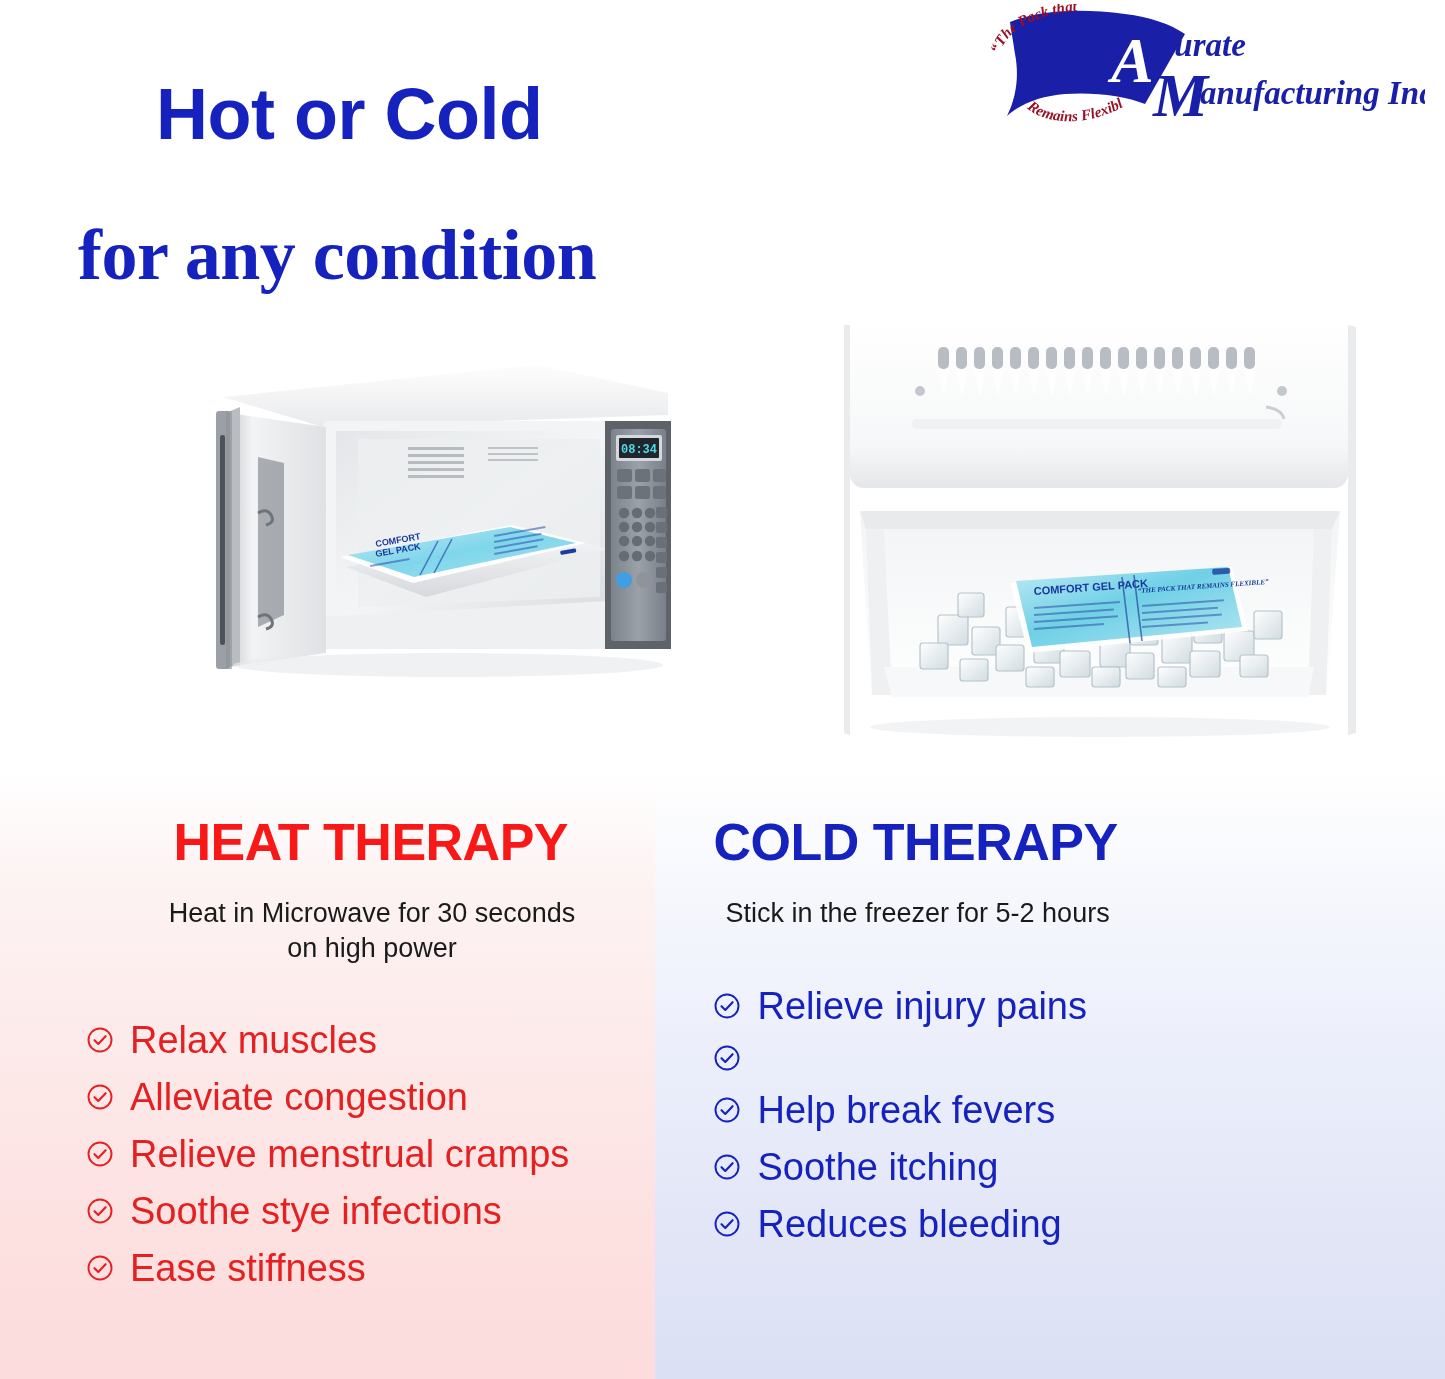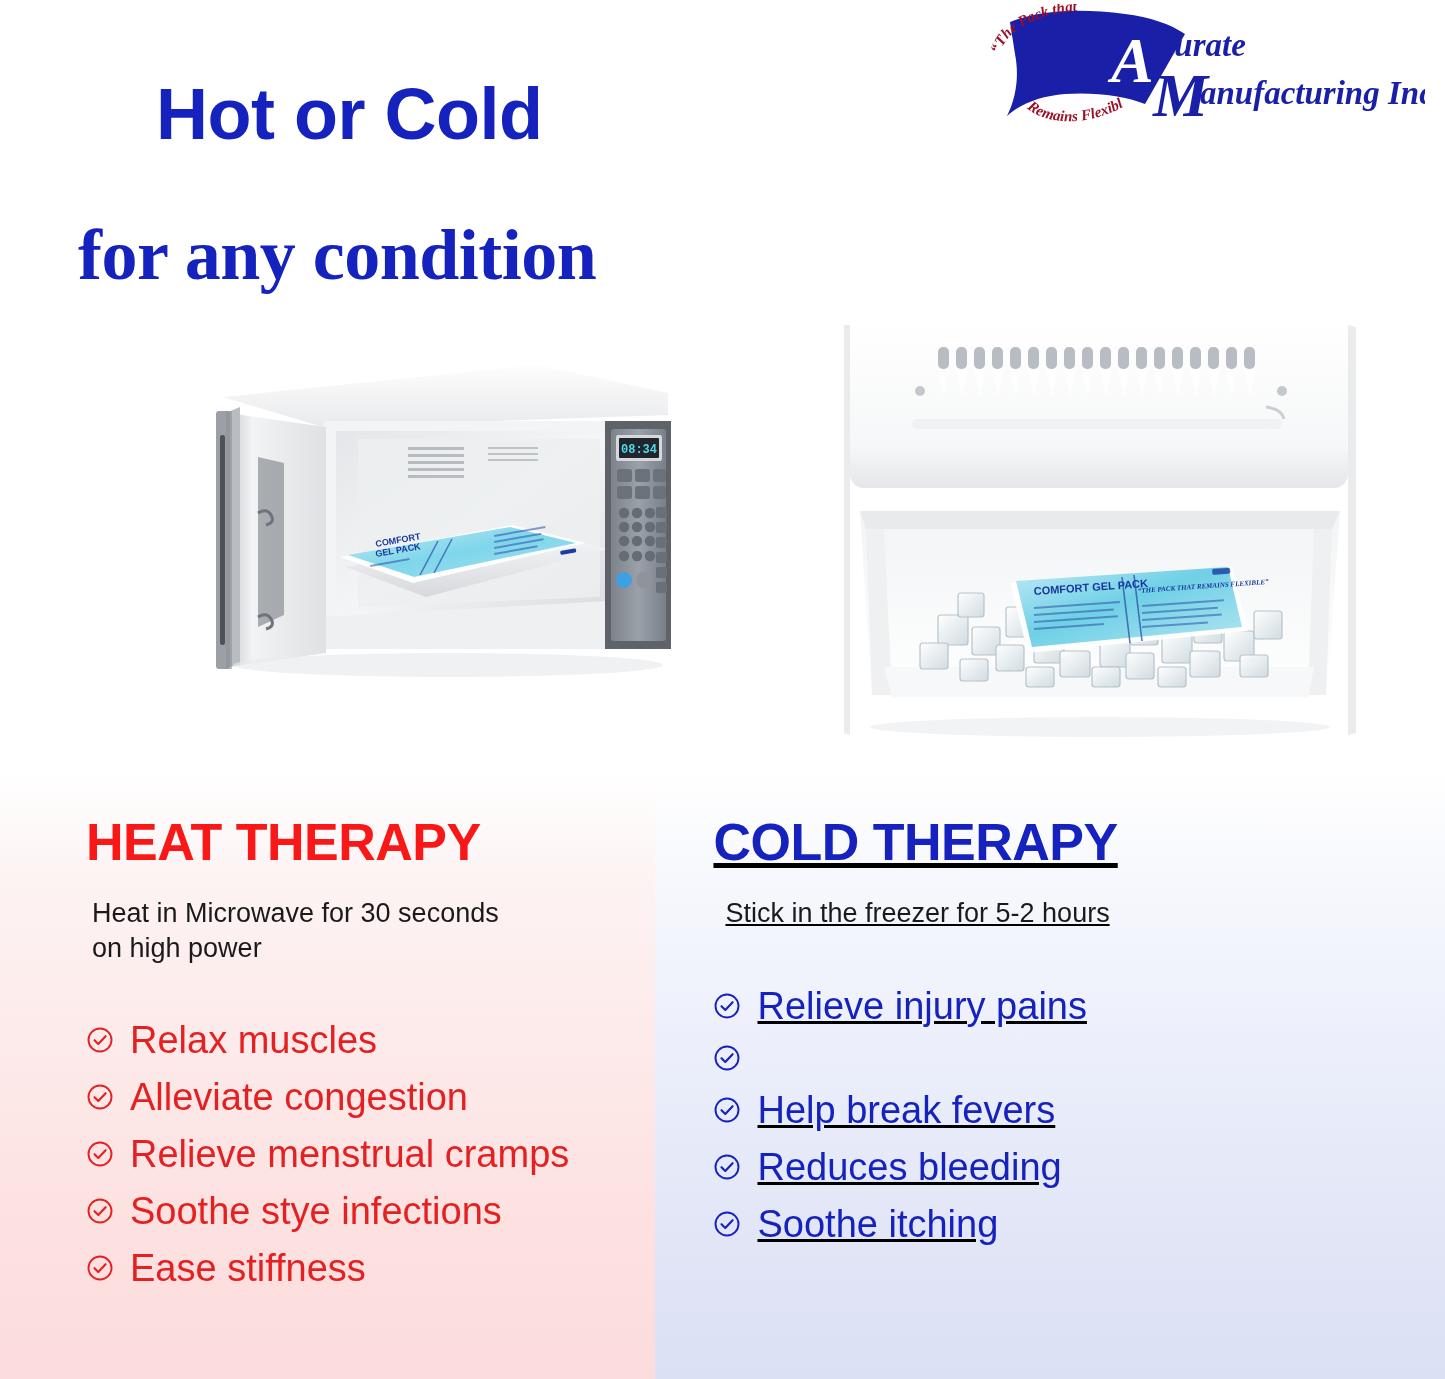--- a/index.html
+++ b/index.html
@@ -84,26 +84,26 @@
   }
   .panel {
     position: relative;
     height: 100%;
     box-sizing: border-box;
   }
   .panel-heat {
     width: 722px;
     background: linear-gradient(to bottom, #ffffff 0%, #fdf3f3 18%, #fdeaea 45%, #fde0e0 78%, #fcdcdc 100%);
     padding: 46px 0 0 86px;
+    text-align: center;
   }
   .panel-cold {
     width: 875px;
     background: linear-gradient(to bottom, #ffffff 0%, #f7f8fd 18%, #eceffb 45%, #e1e5f6 78%, #dbe0f4 100%);
     padding: 46px 0 0 58px;
-    text-decoration: underline;
   }
 
   .panel-title {
     font-size: 52px;
     font-weight: bold;
     line-height: 1;
     letter-spacing: -0.5px;
     margin: 0 0 28px 0;
   }
   .panel-heat .panel-title { color: #f81818; }
@@ -538,28 +538,28 @@
           </span>
           <span>Help break fevers</span>
         </li>
         <li class="bullet">
           <span class="check-icon">
             <svg width="28" height="28" viewBox="0 0 28 28">
                 <circle cx="14" cy="14" r="11.5" fill="none" stroke="#1622be" stroke-width="1.9"></circle>
                 <path d="M8.5 14.2 L12.3 18 L19.6 10.2" fill="none" stroke="#1622be" stroke-width="2.1" stroke-linecap="round" stroke-linejoin="round"></path>
               </svg>
           </span>
-          <span>Reduces bleeding</span>
+          <span>Soothe itching</span>
         </li>
         <li class="bullet">
           <span class="check-icon">
             <svg width="28" height="28" viewBox="0 0 28 28">
                 <circle cx="14" cy="14" r="11.5" fill="none" stroke="#1622be" stroke-width="1.9"></circle>
                 <path d="M8.5 14.2 L12.3 18 L19.6 10.2" fill="none" stroke="#1622be" stroke-width="2.1" stroke-linecap="round" stroke-linejoin="round"></path>
               </svg>
           </span>
-          <span>Soothe itching</span>
+          <span>Reduces bleeding</span>
         </li>
       </ul>
     </div>
   </div>
 
 </div>
 
 </body></html>

